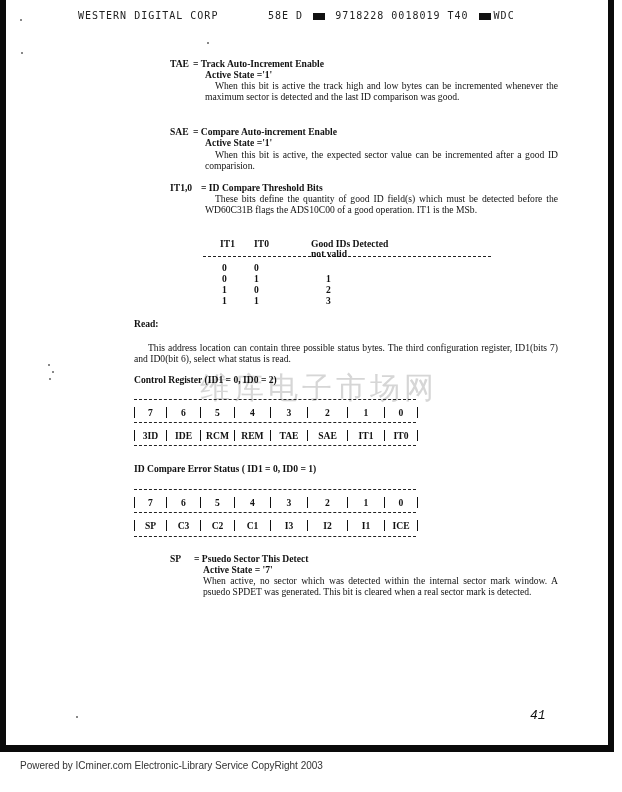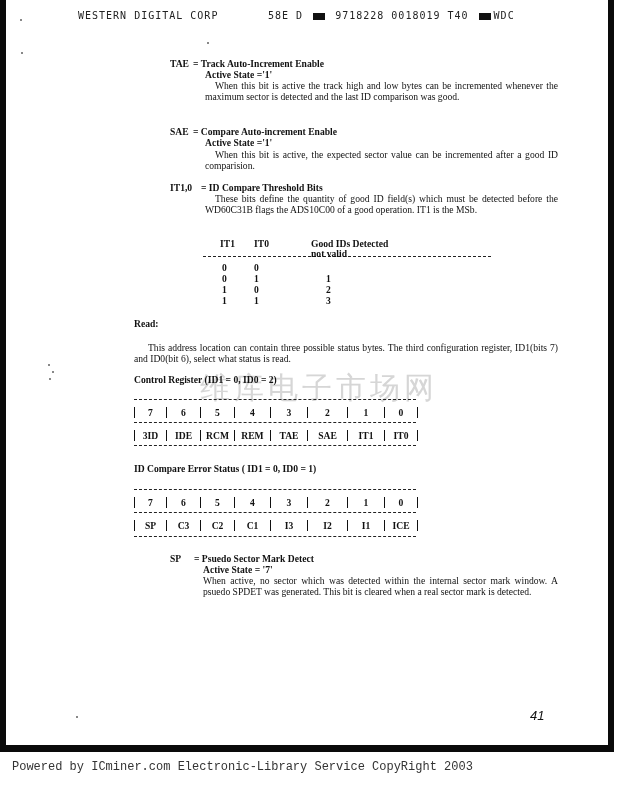--- a/index.html
+++ b/index.html
@@ -19,22 +19,22 @@
   .p { position: absolute; font-size: 9.6px; line-height: 11px; font-weight: normal; text-align: justify; z-index: 1; }
   .p::after { content: ""; display: inline-block; width: 100%; }
   .p.last::after { display: none; }
   .dash { position: absolute; height: 0; border-top: 1.5px dashed #222; z-index: 1; }
 
   .tbl-col { position: absolute; font-size: 9.6px; line-height: 11px; font-weight: bold; z-index: 1; }
   .reg-row { position: absolute; display: flex; font-size: 9.6px; font-weight: bold; z-index: 1; }
   .reg-cell { display: flex; align-items: center; justify-content: center; border-left: 1.5px solid #111; box-sizing: border-box; height: 11px; }
   .reg-cell:last-child { border-right: 1.5px solid #111; }
 
-  .pagenum { position: absolute; left: 530px; top: 708px; font-family: Liberation Sans, sans-serif; font-style: italic; font-size: 13px; }
-  .footer { position: absolute; left: 12px; top: 760px; font-family: Liberation Mono, monospace; font-size: 12px; color: #333; }
+  .pagenum { position: absolute; left: 530px; top: 708px; font-family: Liberation Mono, monospace; font-style: italic; font-size: 13px; }
+  .footer { position: absolute; left: 20px; top: 760px; font-family: Liberation Sans, sans-serif; font-size: 10px; color: #333; }
   .speck { position: absolute; width: 2px; height: 2px; background: #888; }
 </style>
 </head>
 <body>
 
 <div class="frame-left"></div>
 <div class="frame-right"></div>
 <div class="frame-bottom"></div>
 
 <div class="speck" style="left:20px;top:19px"></div>
@@ -137,18 +137,18 @@
   <div class="reg-cell" style="width:34px">C2</div>
   <div class="reg-cell" style="width:36px">C1</div>
   <div class="reg-cell" style="width:37px">I3</div>
   <div class="reg-cell" style="width:40px">I2</div>
   <div class="reg-cell" style="width:37px">I1</div>
   <div class="reg-cell" style="width:34px">ICE</div>
 </div>
 <div class="dash" style="left:134px;top:536px;width:282px"></div>
 
 <div class="t" style="left:170px;top:553px">SP</div>
-<div class="t" style="left:194px;top:553px">= Psuedo Sector Mark Detect</div>
+<div class="t" style="left:194px;top:553px">= Psuedo Sector This Detect</div>
 <div class="t" style="left:203px;top:564px">Active State = '7'</div>
 <div class="p last" style="left:203px;top:575px;width:355px">When active, no sector which was detected within the internal sector mark window. A psuedo SPDET was generated. This bit is cleared when a real sector mark is detected.</div>
 
 <div class="pagenum">41</div>
 <div class="footer">Powered by ICminer.com Electronic-Library Service CopyRight 2003</div>
 
 </body></html>

